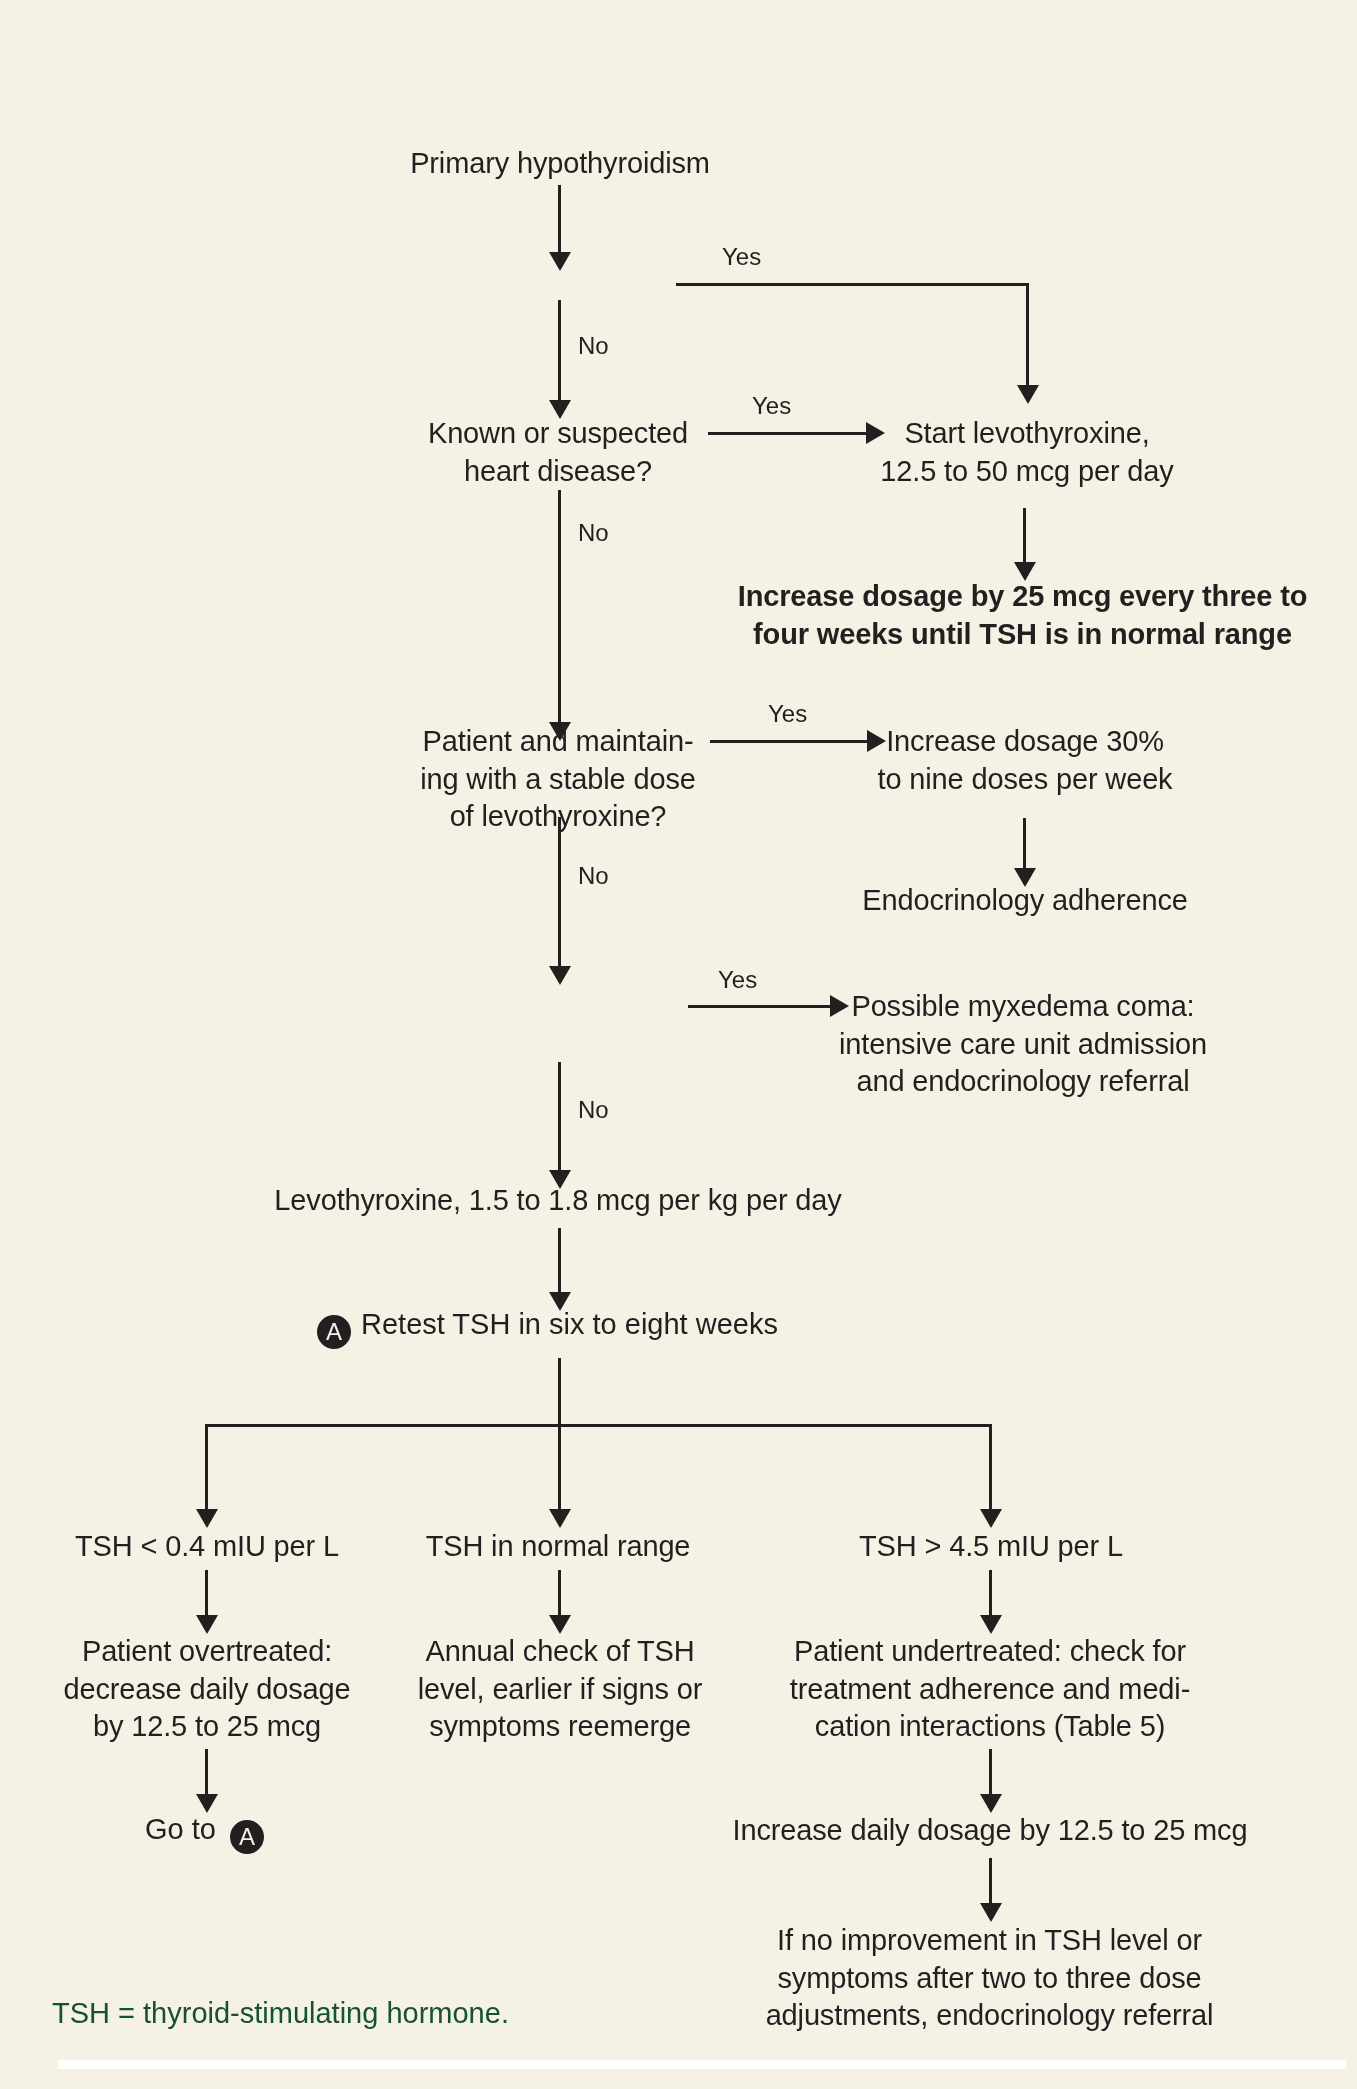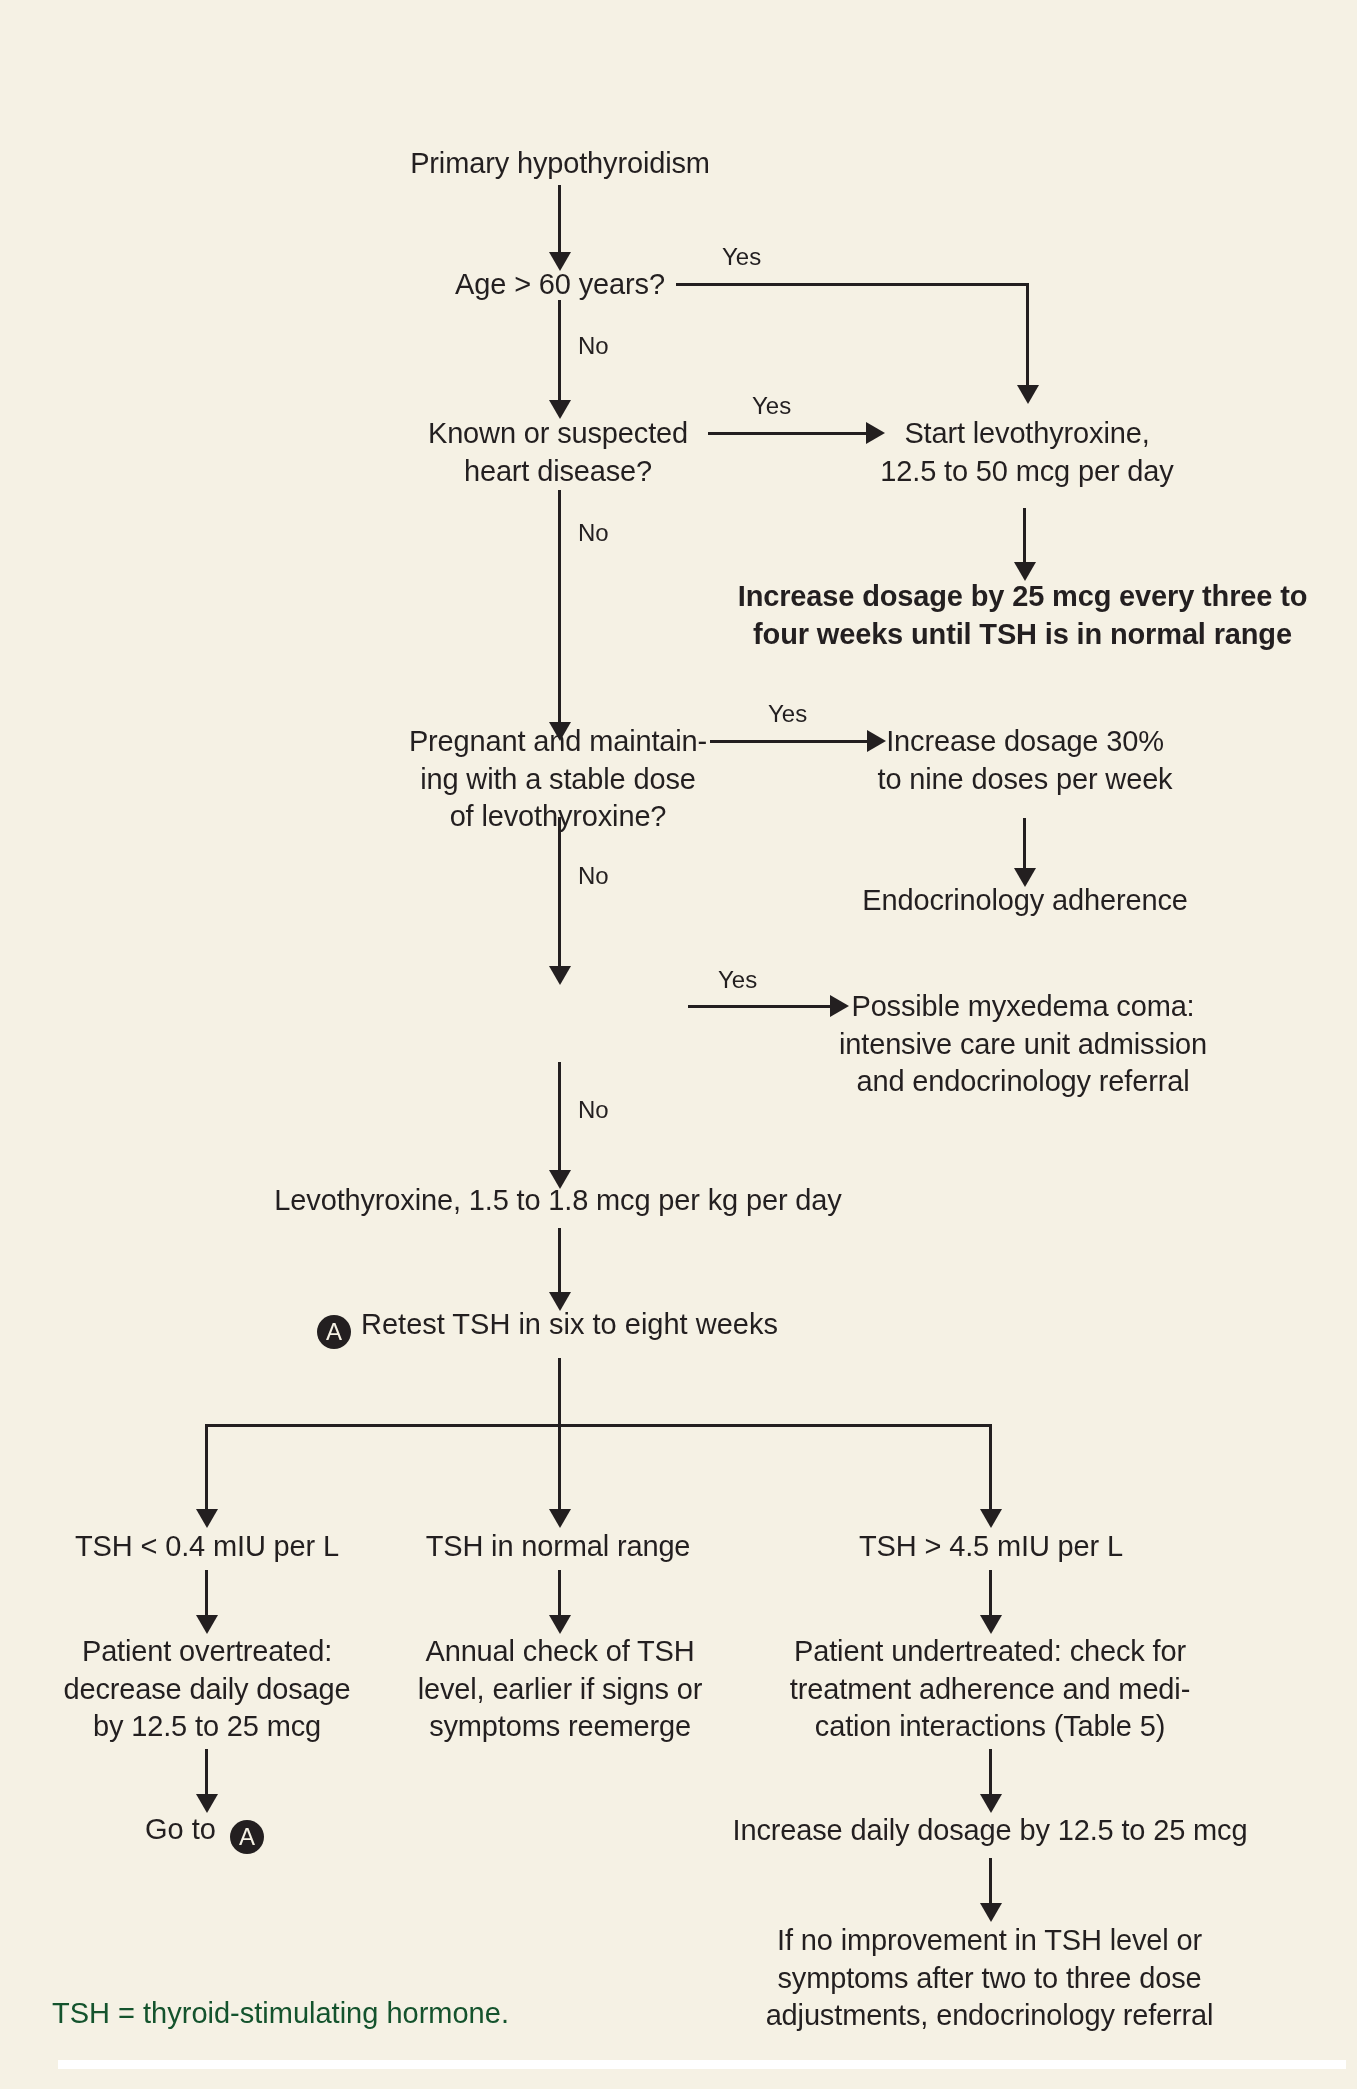--- a/index.html
+++ b/index.html
@@ -92,21 +92,20 @@
 </head>
 <body>
 
 <div id="page">
 
   <div class="node" style="left:300px; top:145px; width:520px;">Primary hypothyroidism</div>
 
   <div class="vline" style="left:558px; top:185px; height:72px;"></div>
   <div class="arrow-down" style="left:549px; top:252px;"></div>
 
-  <div class="node" style="left:300px; top:266px; width:520px;">Age &gt; 60 years?</div>
 
   <div class="hline" style="left:676px; top:283px; width:352px;"></div>
   <div class="label" style="left:722px; top:245px;">Yes</div>
   <div class="vline" style="left:1026px; top:283px; height:107px;"></div>
   <div class="arrow-down" style="left:1017px; top:385px;"></div>
 
   <div class="vline" style="left:558px; top:300px; height:105px;"></div>
   <div class="label" style="left:578px; top:334px;">No</div>
   <div class="arrow-down" style="left:549px; top:400px;"></div>
 
@@ -123,21 +122,21 @@
   <div class="vline" style="left:1023px; top:508px; height:62px;"></div>
   <div class="arrow-down" style="left:1014px; top:562px;"></div>
 
   <div class="node" style="left:690px; top:578px; width:665px;font-weight:bold;">Increase dosage by 25 mcg every three to
 four weeks until TSH is in normal range</div>
 
   <div class="vline" style="left:558px; top:490px; height:238px;"></div>
   <div class="label" style="left:578px; top:521px;">No</div>
   <div class="arrow-down" style="left:549px; top:722px;"></div>
 
-  <div class="node" style="left:298px; top:723px; width:520px;">Pregnant and maintain-
+  <div class="node" style="left:298px; top:723px; width:520px;">Patient and maintain-
 ing with a stable dose
 of levothyroxine?</div>
 
   <div class="hline" style="left:710px; top:740px; width:157px;"></div>
   <div class="label" style="left:768px; top:702px;">Yes</div>
   <div class="arrow-right" style="left:867px; top:730px;"></div>
 
   <div class="node" style="left:790px; top:723px; width:470px;">Increase dosage 30%
 to nine doses per week</div>
 

